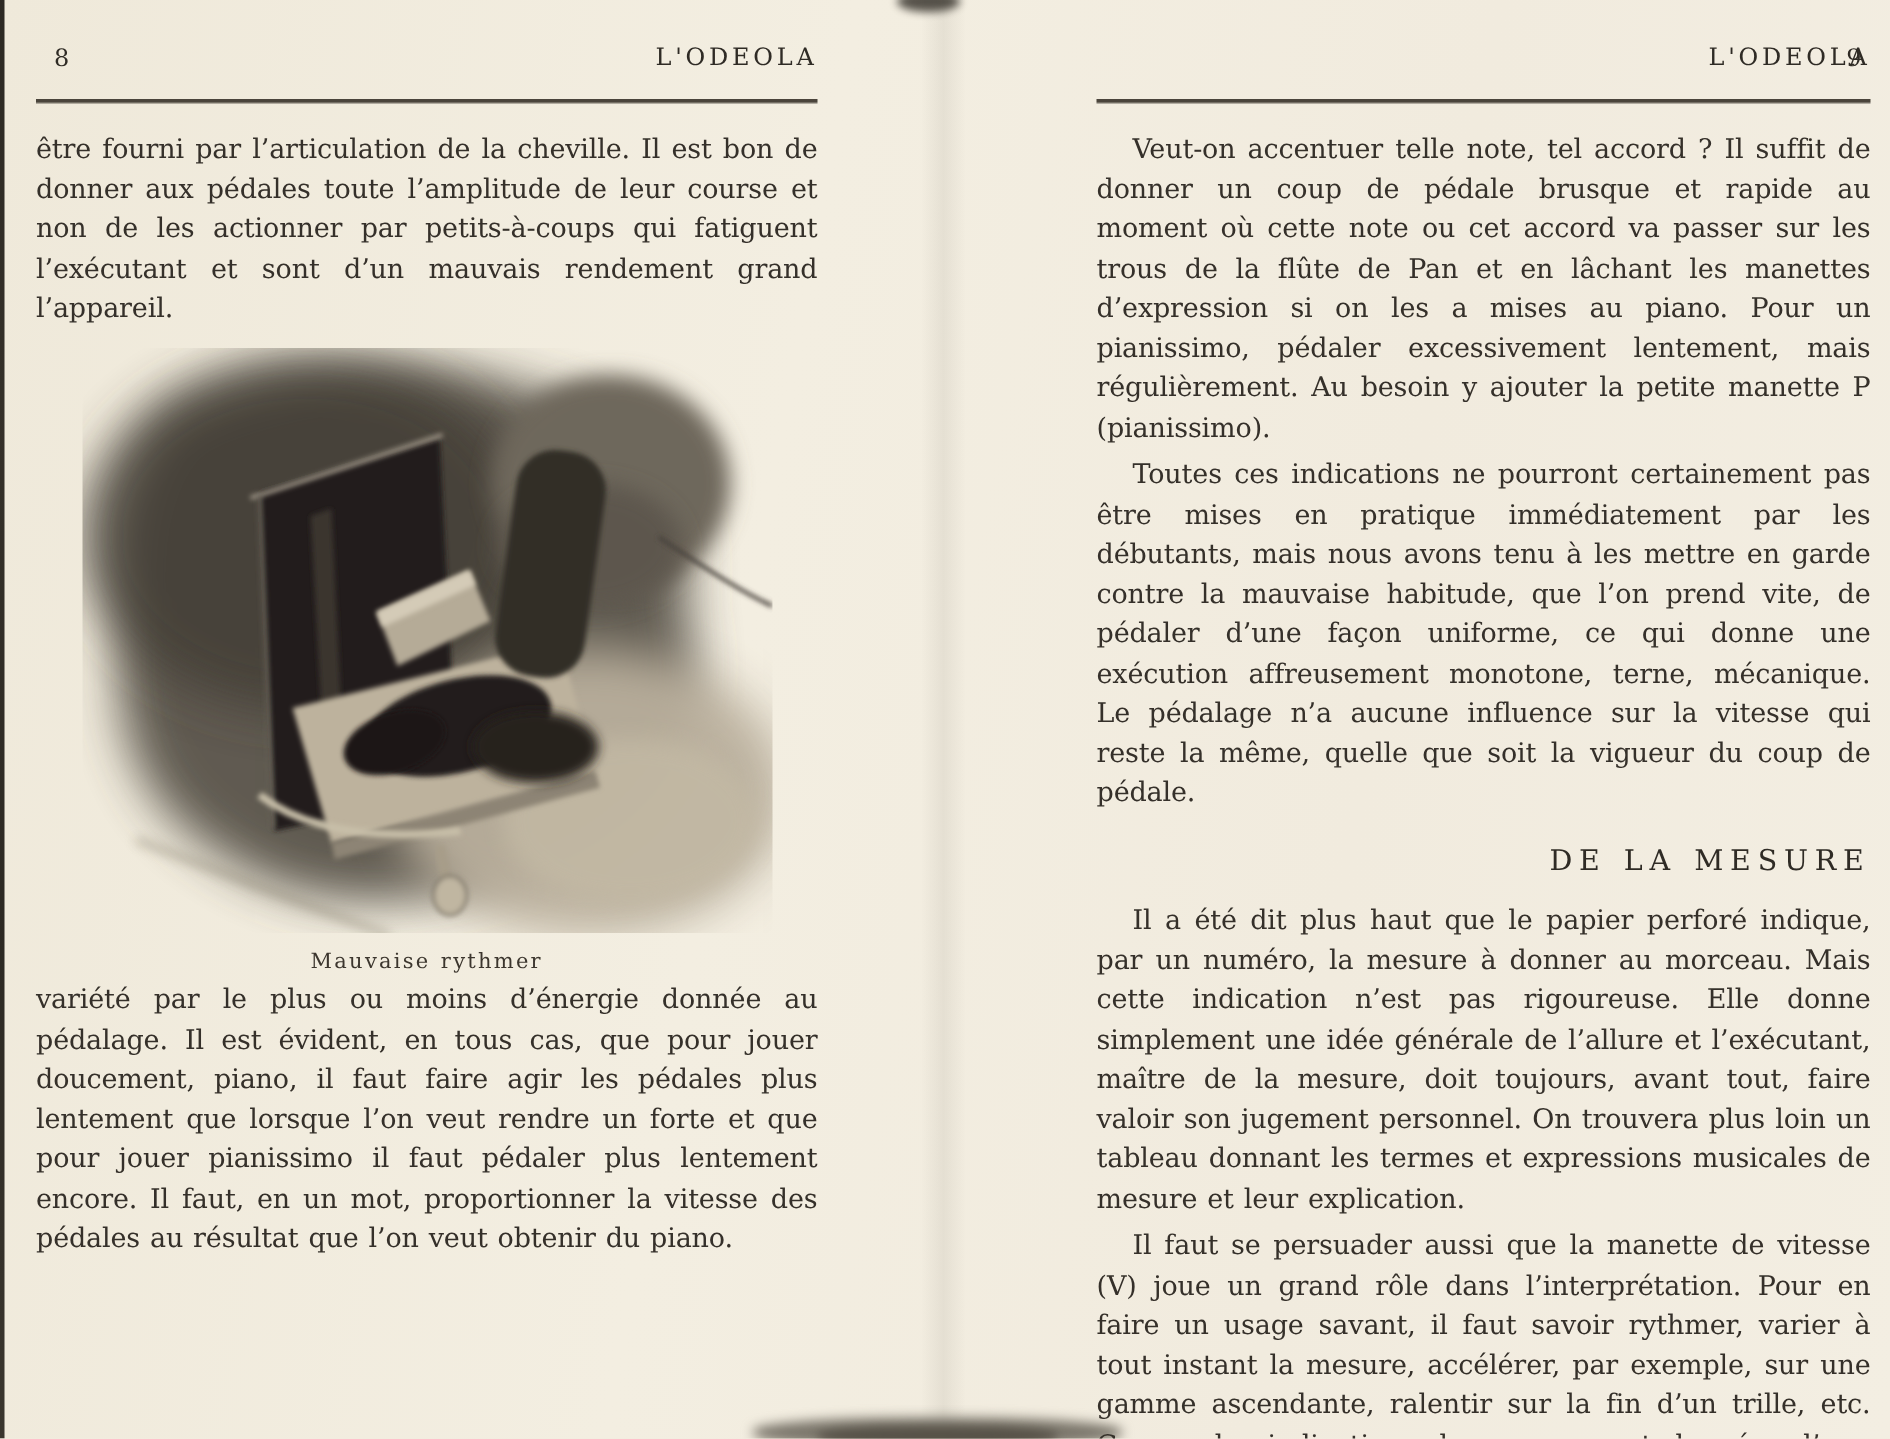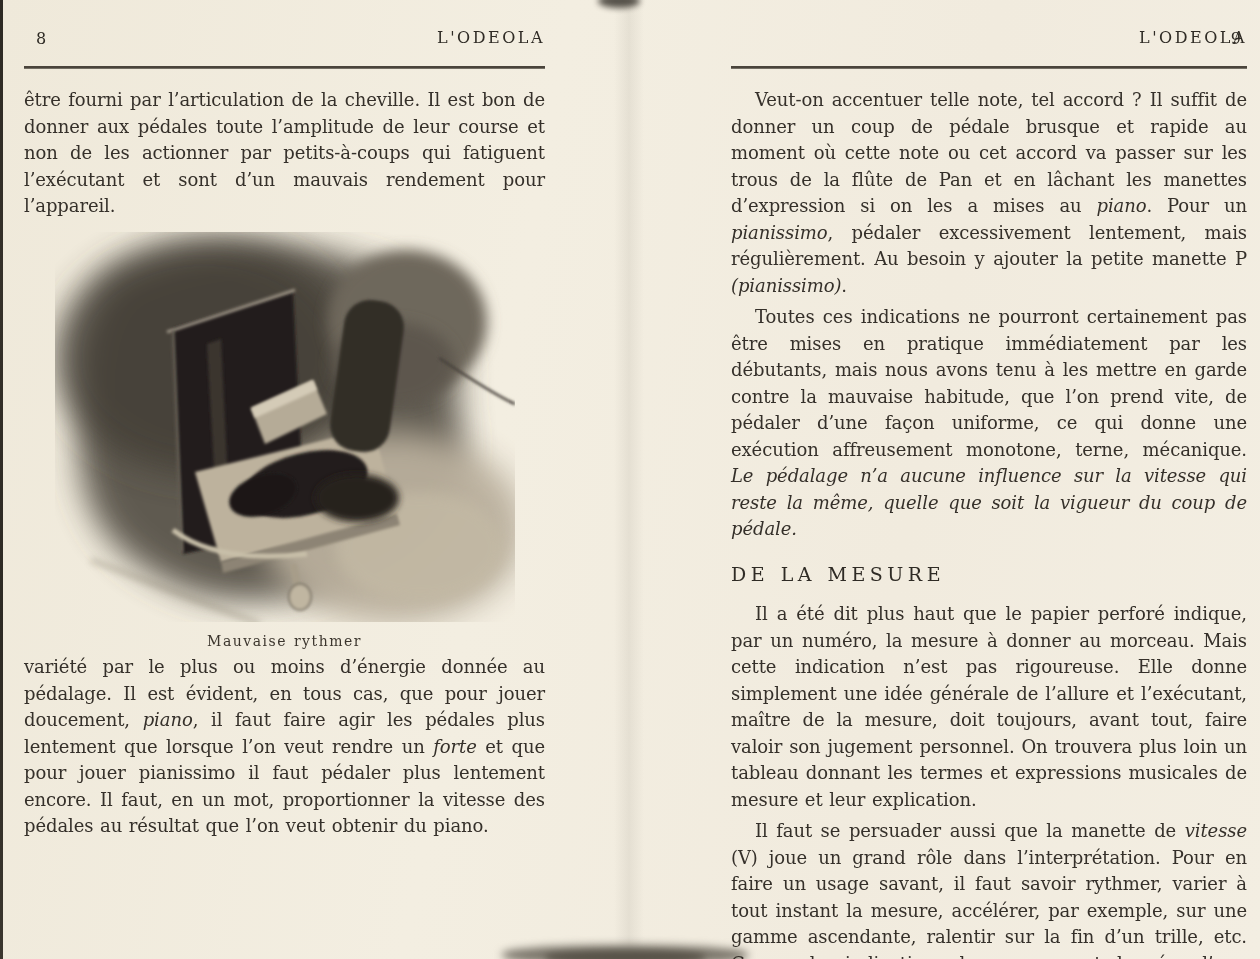--- a/index.html
+++ b/index.html
@@ -34,31 +34,31 @@
     border-bottom:1px solid rgba(74,68,59,.75);
   }
 
   .body-text{
     margin-top:18px;font-size:18px;line-height:26.5px;
     text-align:justify;letter-spacing:-0.1px;word-spacing:1px;
     hyphens:none;
   }
   .body-text p{margin:0 0 5px 0;}
   .body-text p.ind{text-indent:24px;}
-  .it{font-style:italic;}
+  .it{}
 
   .figure{width:460px;height:390px;margin:12px auto 0 auto;position:relative;}
   .fig-caption{
     text-align:center;font-size:14px;letter-spacing:1.5px;
     color:#3c362e;margin-top:6px;
   }
   .after-figure{margin-top:24px;}
 
   .section-heading{
-    text-align:left;font-size:19px;letter-spacing:4.5px;
+    text-align:right;font-size:19px;letter-spacing:4.5px;
     font-weight:normal;color:#2f2b25;margin:18px 0 14px 0;
   }
 
   
   .scan-edge-left{
     position:absolute;left:0;top:0;width:3px;height:959px;
     background:linear-gradient(180deg,#17140f 0%,#201c16 30%,#17140f 65%,#26221b 100%);
     opacity:.9;
   }
   .gutter-shade{
@@ -88,21 +88,21 @@
 <div class="gutter-bottom-core"></div>
 
 <div class="page page-left">
   <div class="page-header">
     <div class="page-num">8</div>
     <div class="running-title">L'ODEOLA</div>
   </div>
   <div class="head-rule"></div>
 
   <div class="body-text">
-    <p><span>être fourni par l’articulation de la cheville. Il est bon de donner aux pédales toute l’amplitude de leur course et non de les actionner par petits-à-coups qui fatiguent l’exécutant et sont d’un mauvais rendement pour l’appareil.</span></p>
+    <p><span>être fourni par l’articulation de la cheville. Il est bon de donner aux pédales toute l’amplitude de leur course et non de les actionner par petits-à-coups qui fatiguent l’exécutant et sont d’un mauvais rendement grand l’appareil.</span></p>
 
     <div class="figure">
       
       <svg width="460" height="390" viewBox="0 0 460 390">
         <defs>
           <filter id="b16" x="-60%" y="-60%" width="220%" height="220%">
               <feGaussianBlur stdDeviation="16"></feGaussianBlur>
             </filter>
           <filter id="b8" x="-60%" y="-60%" width="220%" height="220%">
               <feGaussianBlur stdDeviation="7"></feGaussianBlur>

